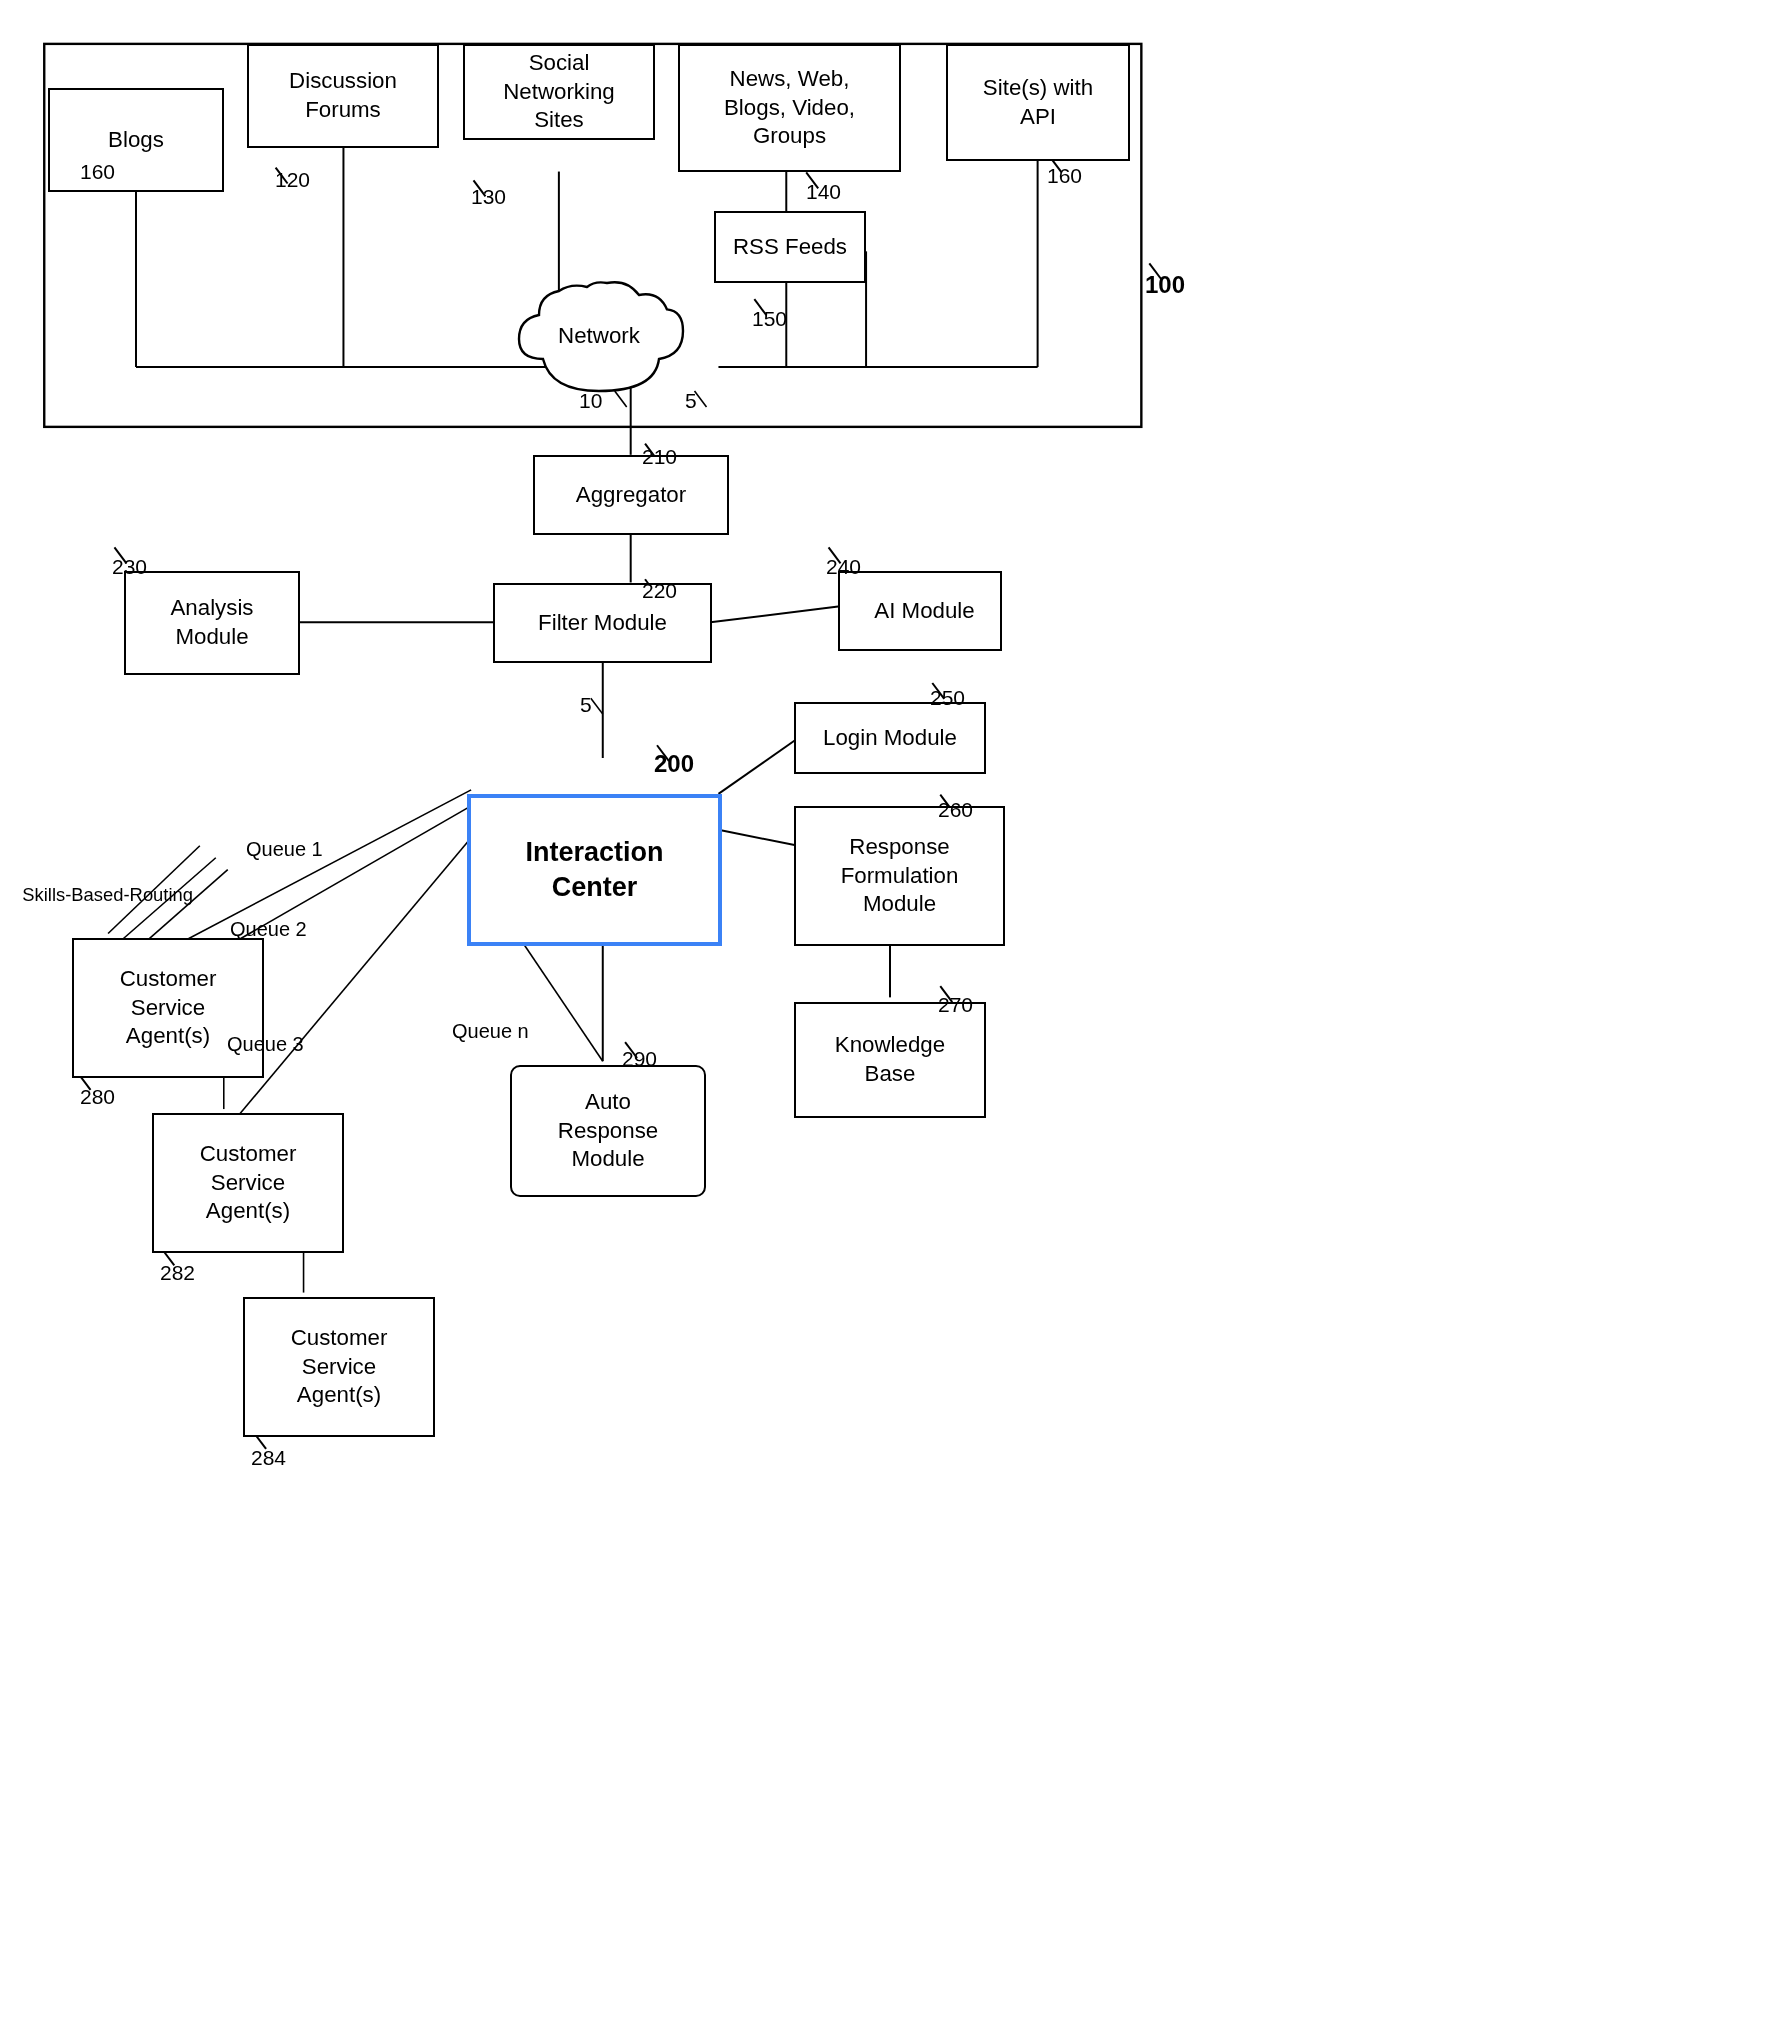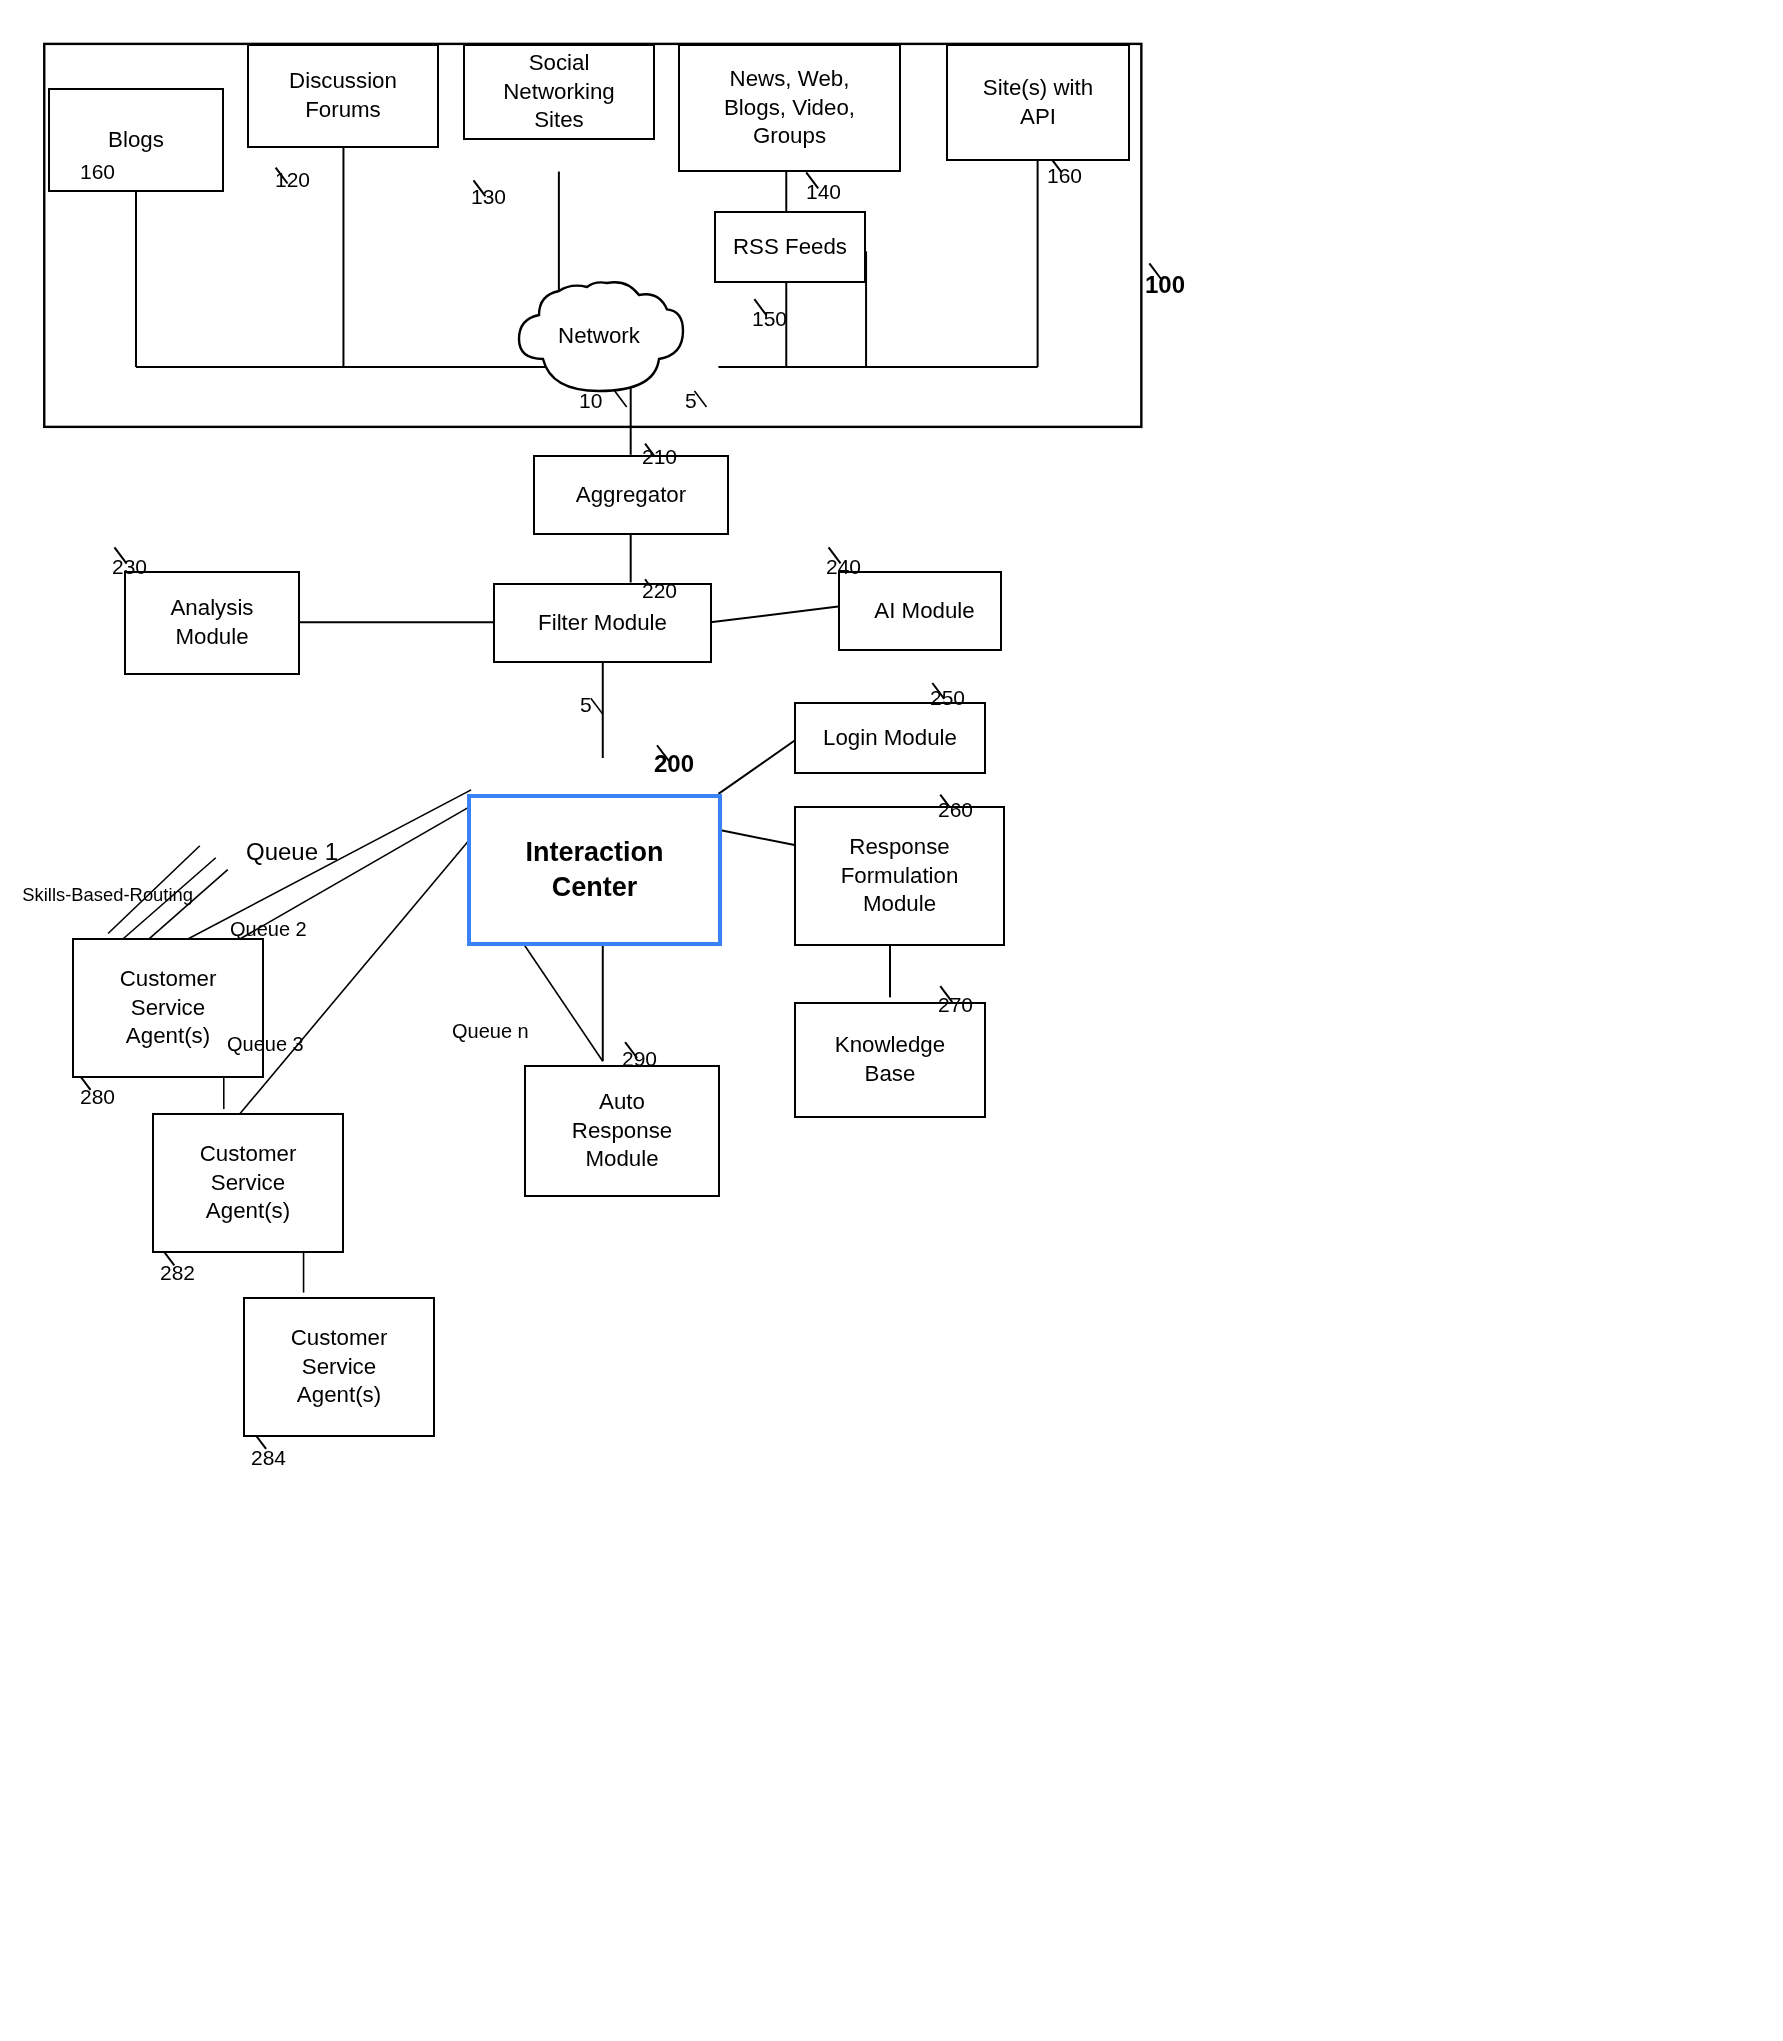--- a/index.html
+++ b/index.html
@@ -212,21 +212,21 @@
   </div>
 
   <div class="box" style="left:794px; top:806px; width:211px; height:140px;">
     <span>Response<br>Formulation<br>Module</span>
   </div>
 
   <div class="box" style="left:794px; top:1002px; width:192px; height:116px;">
     <span>Knowledge<br>Base</span>
   </div>
 
-  <div class="box" style="left:524px; top:1065px; width:196px; height:132px;">
+  <div class="box" style="left:510px; top:1065px; width:196px; height:132px;border-radius:10px;">
     <span>Auto<br>Response<br>Module</span>
   </div>
 
   <div class="box" style="left:72px; top:938px; width:192px; height:140px;">
     <span>Customer<br>Service<br>Agent(s)</span>
   </div>
 
   <div class="box" style="left:152px; top:1113px; width:192px; height:140px;">
     <span>Customer<br>Service<br>Agent(s)</span>
   </div>
@@ -251,20 +251,20 @@
   <div class="label" style="left:930px; top:686px;">250</div>
   <div class="label" style="left:580px; top:693px;">5</div>
   <div class="label label-bold" style="left:654px; top:750px;"><strong>200</strong></div>
   <div class="label" style="left:938px; top:798px;">260</div>
   <div class="label" style="left:938px; top:993px;">270</div>
   <div class="label" style="left:80px; top:1085px;">280</div>
   <div class="label" style="left:160px; top:1261px;">282</div>
   <div class="label" style="left:251px; top:1446px;">284</div>
   <div class="label" style="left:622px; top:1047px;">290</div>
 
-  <div class="label" style="left:246px; top:838px; font-size:24px;">Queue 1</div>
+  <div class="label" style="left:246px; top:838px; font-size:20px;">Queue 1</div>
   <div class="label" style="left:230px; top:918px; font-size:20px;">Queue 2</div>
   <div class="label" style="left:227px; top:1033px; font-size:20px;">Queue 3</div>
   <div class="label" style="left:452px; top:1020px; font-size:20px;">Queue n</div>
   <div class="label" style="left:22.3px; top:884px; font-size:18.4px;">Skills-Based-Routing</div>
 
 </div>
 
 
 </body></html>

